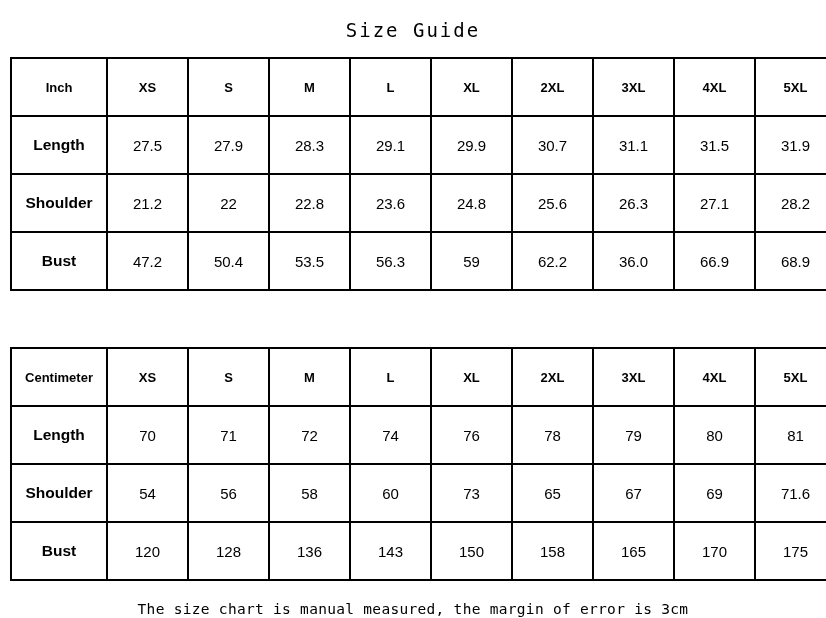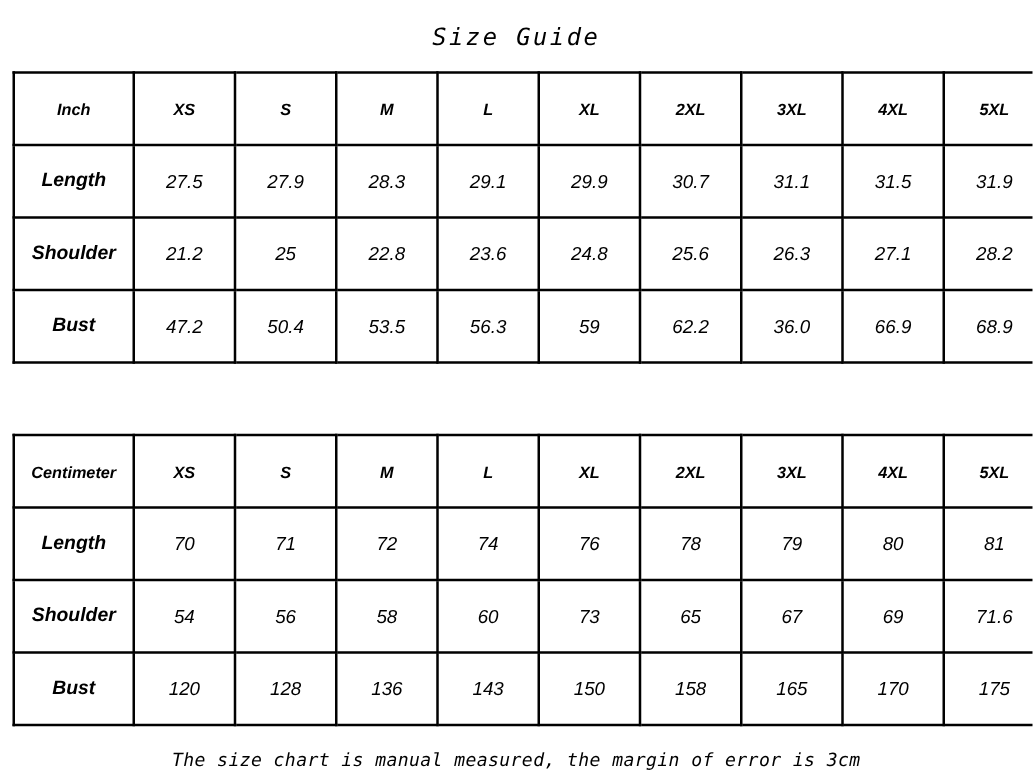--- a/index.html
+++ b/index.html
@@ -12,21 +12,20 @@
     height: 618px;
     font-family: "Liberation Sans", sans-serif;
     color: #000000;
     overflow: hidden;
   }
   .page {
     position: relative;
     width: 826px;
     height: 558px;
     box-sizing: border-box;
-    font-style: italic;
   }
   .title {
     font-family: "DejaVu Sans Mono", monospace;
     font-size: 19px;
     letter-spacing: 2px;
     text-align: center;
     padding-top: 19px;
     padding-bottom: 16px;
     color: #000;
   }
@@ -115,21 +114,21 @@
           <td>29.1</td>
           <td>29.9</td>
           <td>30.7</td>
           <td>31.1</td>
           <td>31.5</td>
           <td>31.9</td>
         </tr>
         <tr>
           <td class="rowhead">Shoulder</td>
           <td>21.2</td>
-          <td>25</td>
+          <td>22</td>
           <td>22.8</td>
           <td>23.6</td>
           <td>24.8</td>
           <td>25.6</td>
           <td>26.3</td>
           <td>27.1</td>
           <td>28.2</td>
         </tr>
         <tr>
           <td class="rowhead">Bust</td>

